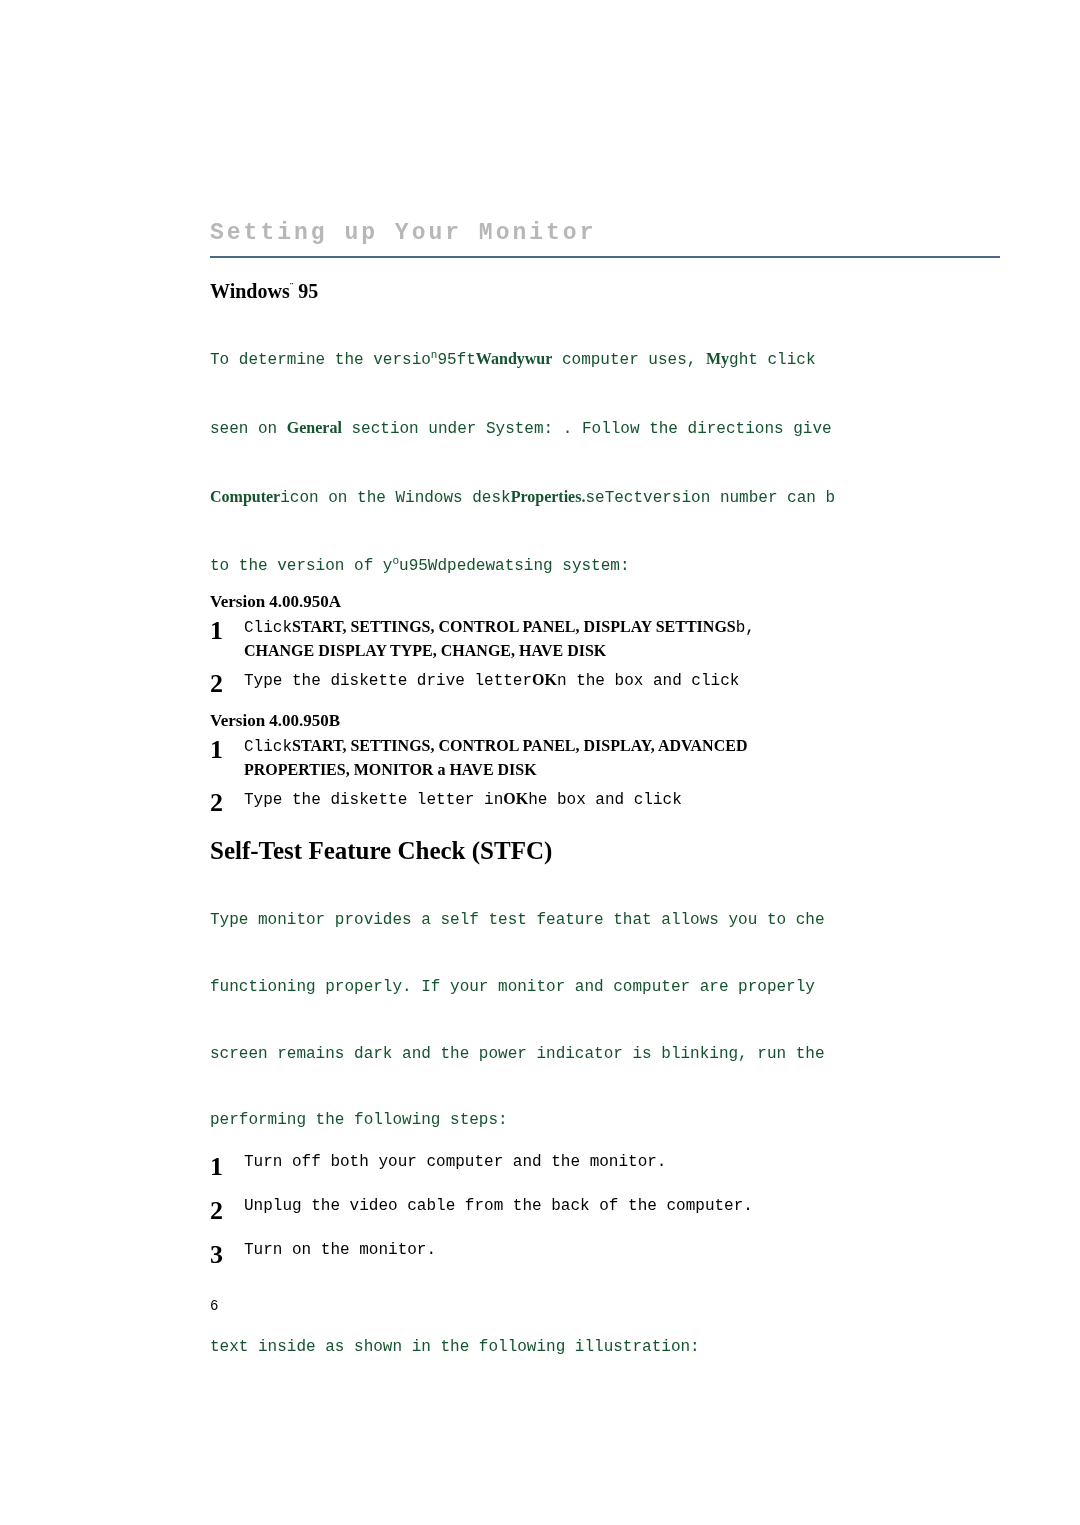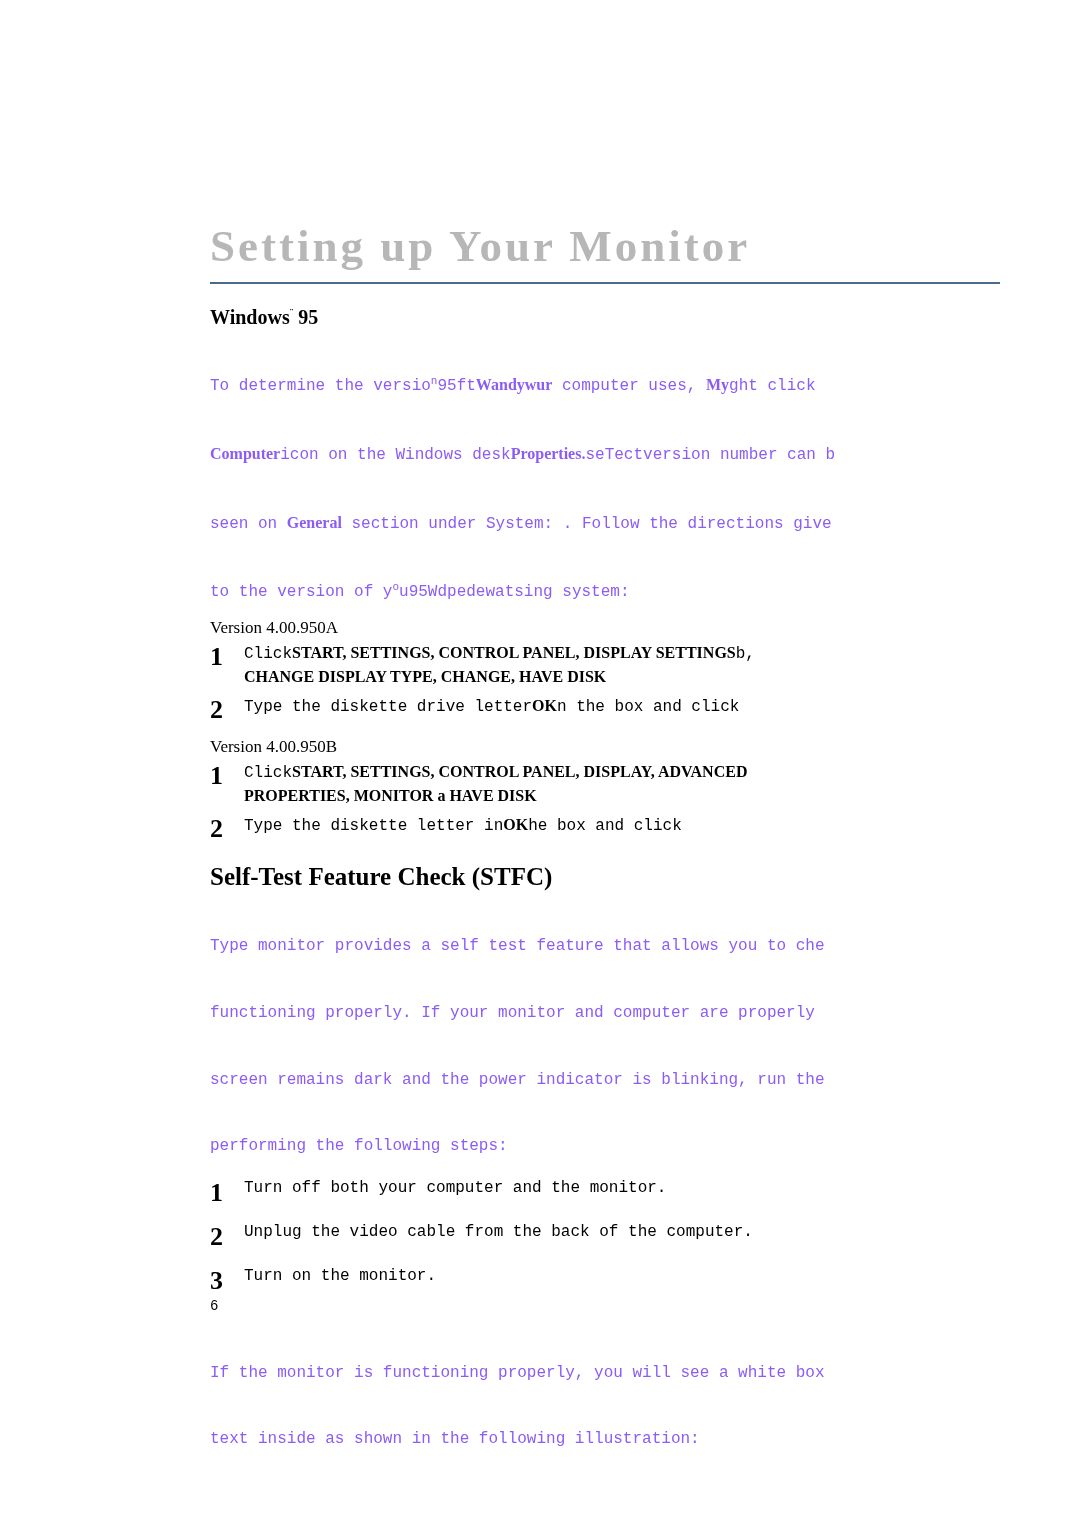--- a/index.html
+++ b/index.html
@@ -1,50 +1,50 @@
 <!DOCTYPE html>
 <html><head>
 <meta charset="utf-8">
 <style>
   * { box-sizing: border-box; margin: 0; padding: 0; }
   html, body { width: 1080px; height: 1525px; background: #ffffff; }
   body { font-family: Georgia, 'Times New Roman', serif; color: #000; position: relative; }
   .page { padding: 220px 80px 0 210px; position: relative; }
   .title {
-    font-family: Liberation Serif, serif;
-    font-size: 45px;
+    font-family: Liberation Mono, monospace;
+    font-size: 23px;
     font-weight: bold;
     letter-spacing: 3px;
     color: #b7b7b7;
     border-bottom: 2px solid #4a6a8a;
     padding-bottom: 10px;
     margin-bottom: 22px;
   }
   .subhead {
     font-family: 'Times New Roman', serif;
     font-size: 20px;
     font-weight: bold;
     margin-bottom: 24px;
   }
   .sup { font-size: 11px; vertical-align: super; }
   .body-text {
     font-family: 'Courier New', Courier, monospace;
     font-size: 16px;
     line-height: 1.35;
-    color: #8b5cf6;
+    color: #14532d;
     white-space: nowrap;
     overflow: hidden;
     margin-bottom: 2px;
     margin-top: 45px;
   }
   .section-gap { height: 18px; }
   .version-label {
     font-family: 'Times New Roman', serif;
     font-size: 17px;
-    font-weight: normal;
+    font-weight: bold;
     margin-top: 14px;
     margin-bottom: 4px;
   }
   .ol-row { display: flex; align-items: flex-start; margin-bottom: 6px; }
   .num {
     font-family: 'Times New Roman', serif;
     font-size: 26px;
     font-weight: bold;
     width: 34px;
     flex-shrink: 0;
@@ -86,24 +86,24 @@
   <div class="title">Setting up Your Monitor</div>
 
   <div class="subhead">
     <span>Windows</span><span class="sup">¨</span><span> 95</span>
   </div>
 
   <div class="body-text">
     <span>To determine the versio</span><span class="sup">n</span><span>95ft</span><span class="bold">Wandywur</span><span> computer uses, </span><span class="bold">My</span><span>ght click </span>
   </div>
   <div class="body-text">
-    <span class="bold">Computer</span><span>icon on the Windows desk</span><span class="bold">Properties.</span><span>seTect</span><span>version number can b</span>
+    <span>seen on </span><span class="bold">General</span><span> section under  System: . Follow the directions give</span>
   </div>
   <div class="body-text">
-    <span>seen on </span><span class="bold">General</span><span> section under  System: . Follow the directions give</span>
+    <span class="bold">Computer</span><span>icon on the Windows desk</span><span class="bold">Properties.</span><span>seTect</span><span>version number can b</span>
   </div>
   <div class="body-text">
     <span>to the version of y</span><span class="sup">o</span><span>u95Wdpedewatsing system:</span>
   </div>
 
   <div class="version-label">Version 4.00.950A</div>
 
   <div class="ol-row">
     <div class="num">1</div>
     <div class="step-text">
@@ -153,18 +153,17 @@
     <div class="step-text">Unplug the video cable from the back of the computer.</div>
   </div>
   <div style="height:10px"></div>
   <div class="ol-row">
     <div class="num">3</div>
     <div class="step-text">Turn on the monitor.</div>
   </div>
 
   <div class="section-gap"></div>
 
-  <div class="body-text">If the monitor is functioning properly, you will see a white box</div>
   <div class="body-text">text inside as shown in the following illustration:</div>
 
 </div>
 
 <div class="page-num">6</div>
 
 </body></html>

